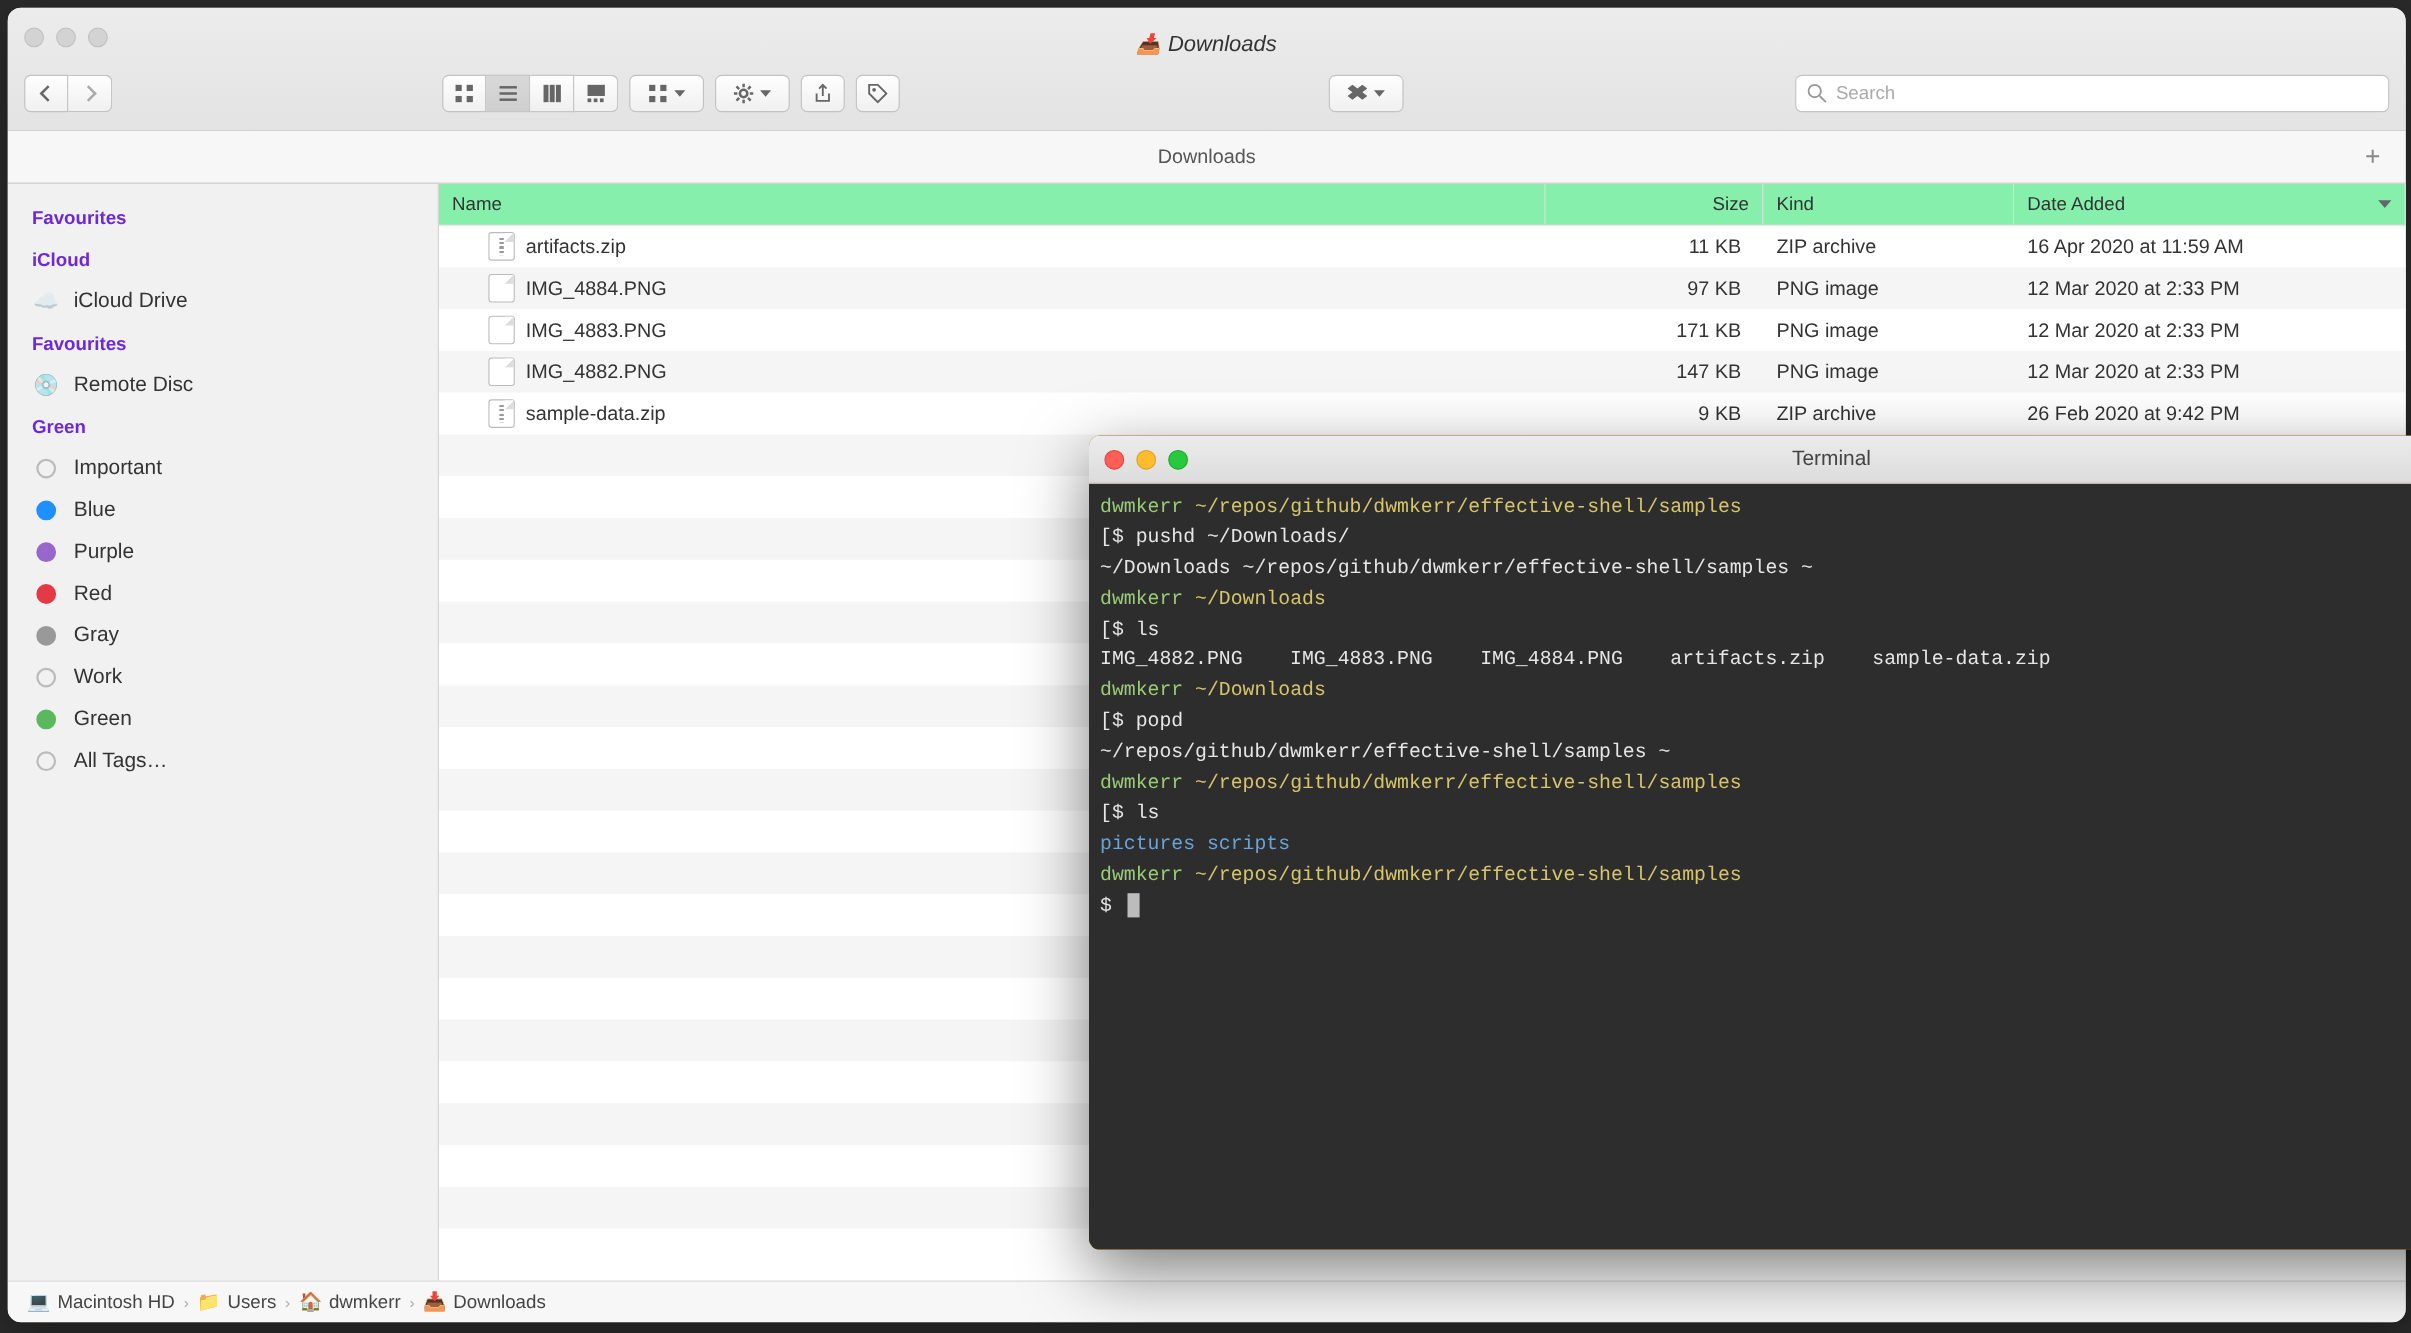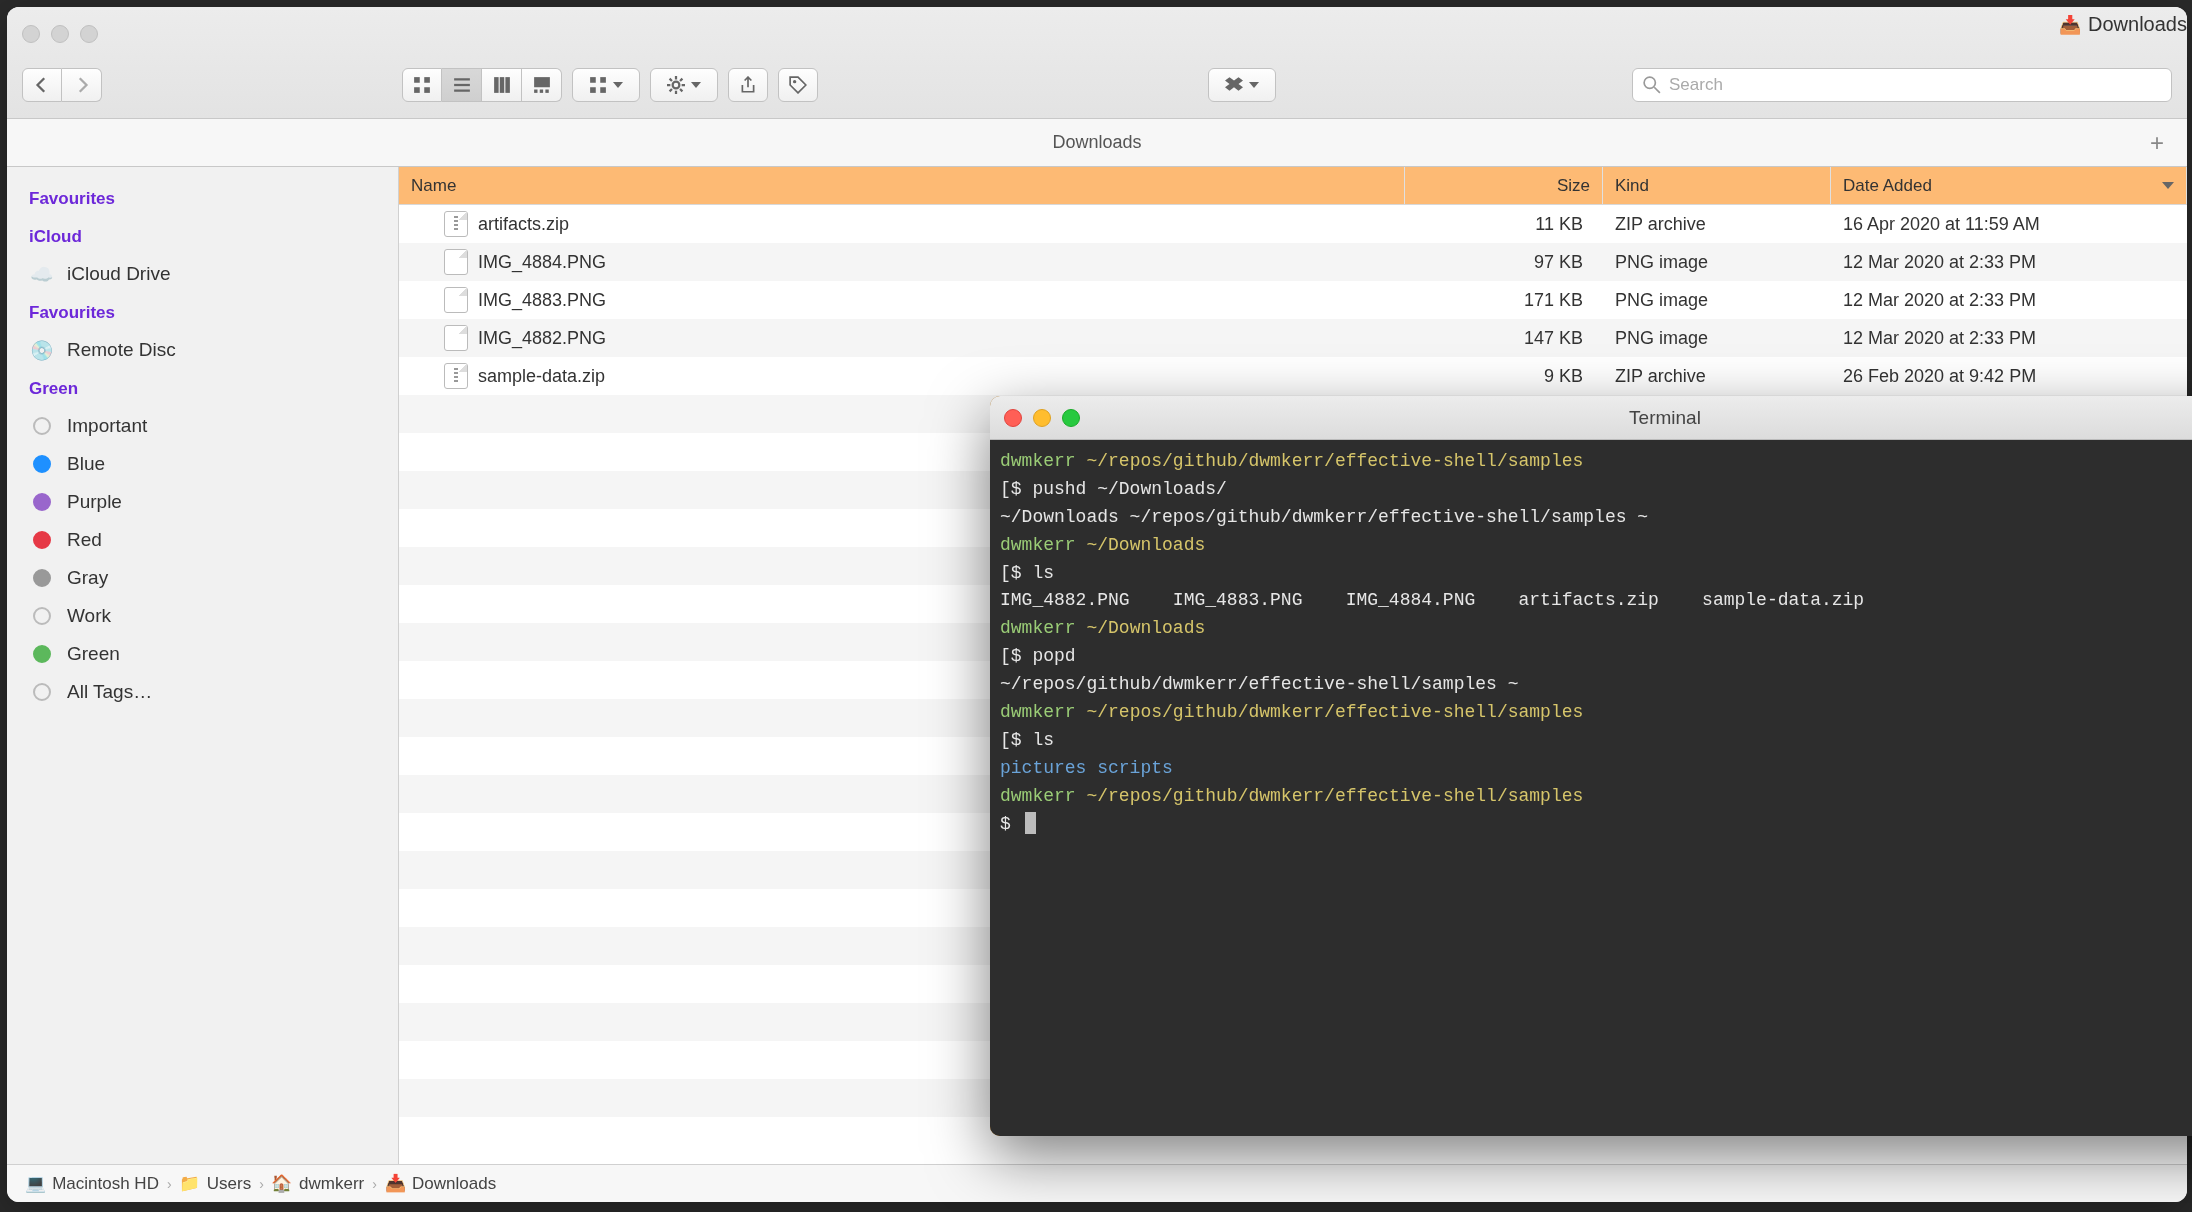--- a/index.html
+++ b/index.html
@@ -36,25 +36,26 @@
       gap: 11px;
     }
     .traffic-light {
       width: 18px;
       height: 18px;
       border-radius: 50%;
       background: #d3d3d3;
       border: 1px solid #c0c0c0;
     }
     .window-title {
-      text-align: right;
-      padding-top: 6px;
+      text-align: center;
+      padding-top: 22px;
       font-size: 20px;
       font-weight: 500;
       color: #333;
+      font-style: italic;
     }
     .window-title-icon { margin-right: 6px; font-size: 18px; }
     .toolbar {
       position: absolute;
       top: 54px;
       left: 15px;
       right: 15px;
       height: 48px;
       display: flex;
       align-items: center;
@@ -177,21 +178,21 @@
     .tag-dot.purple { background: #9966cc; border-color: #9966cc; }
     .tag-dot.red { background: #e63946; border-color: #e63946; }
     .tag-dot.gray { background: #999; border-color: #999; }
     .tag-dot.work { border-color: #bbb; }
     .tag-dot.green { background: #5cb85c; border-color: #5cb85c; }
     .tag-dot.all { border-color: #bbb; }
     .file-pane { flex: 1; display: flex; flex-direction: column; background: #fff; }
     .column-headers {
       display: flex;
       height: 38px;
-      background: #fdba74;
+      background: #86efac;
       border-bottom: 1px solid #d8d8d8;
       font-size: 17px;
       color: #333;
     }
     .col-header {
       padding: 8px 12px;
       border-right: 1px solid #e0e0e0;
       display: flex;
       align-items: center;
     }

